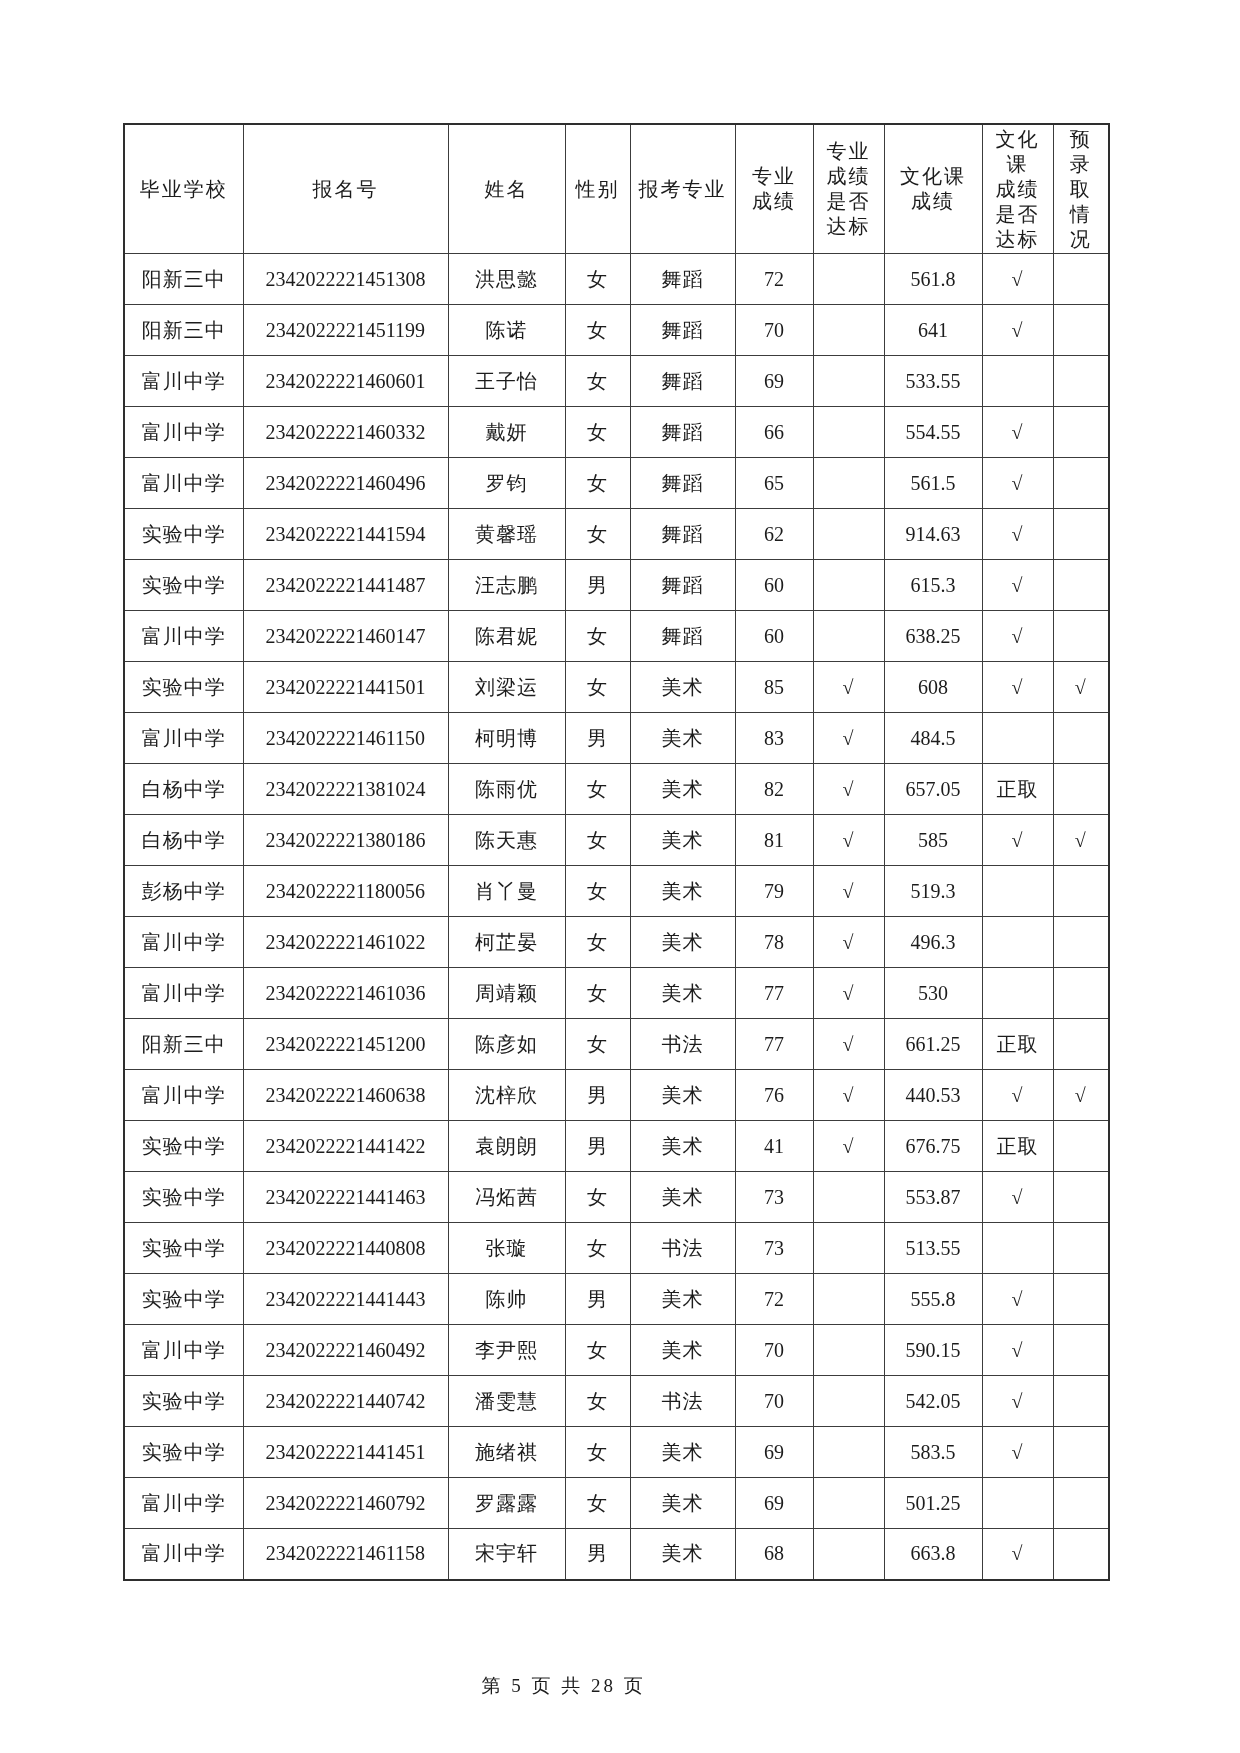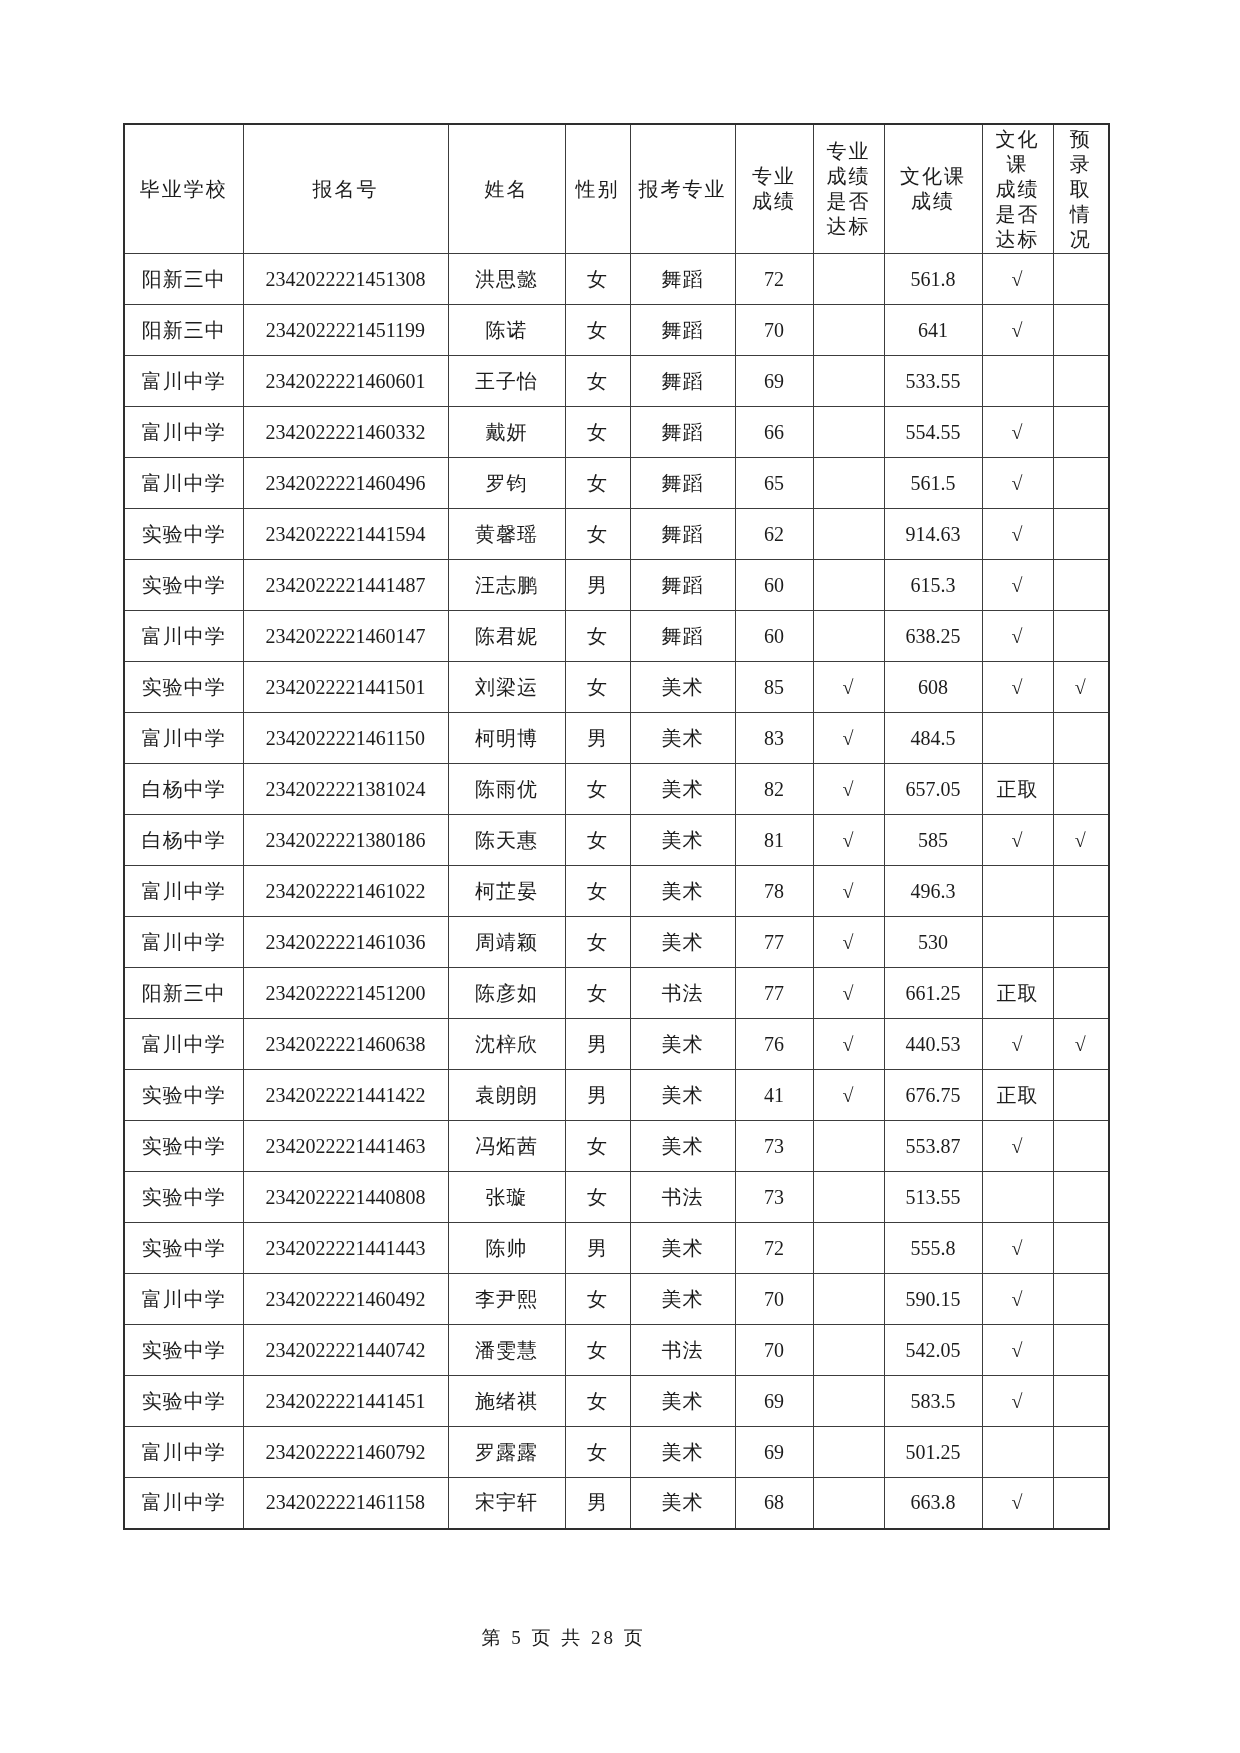--- a/index.html
+++ b/index.html
@@ -56,21 +56,21 @@
     font-size: 20px;
     letter-spacing: 0;
   }
   td.c-major_score, td.c-culture_score {
     letter-spacing: 0;
   }
   .footer {
     position: absolute;
     left: 0;
     width: 1127px;
-    top: 1625px;
+    top: 1673px;
     text-align: center;
     font-size: 19px;
     letter-spacing: 3px;
     color: #1c1c1c;
   }
 </style>
 </head>
 <body>
 
 <div class="page">
@@ -254,20 +254,32 @@
     <td class="c-name">陈天惠</td>
     <td class="c-gender">女</td>
     <td class="c-major">美术</td>
     <td class="c-major_score">81</td>
     <td class="c-major_pass">√</td>
     <td class="c-culture_score">585</td>
     <td class="c-culture_pass">√</td>
     <td class="c-admission">√</td>
   </tr>
         <tr>
+    <td class="c-school">彭杨中学</td>
+    <td class="c-reg_no">2342022221180056</td>
+    <td class="c-name">肖丫曼</td>
+    <td class="c-gender">女</td>
+    <td class="c-major">美术</td>
+    <td class="c-major_score">79</td>
+    <td class="c-major_pass">√</td>
+    <td class="c-culture_score">519.3</td>
+    <td class="c-culture_pass"></td>
+    <td class="c-admission"></td>
+  </tr>
+        <tr>
     <td class="c-school">富川中学</td>
     <td class="c-reg_no">2342022221461022</td>
     <td class="c-name">柯芷晏</td>
     <td class="c-gender">女</td>
     <td class="c-major">美术</td>
     <td class="c-major_score">78</td>
     <td class="c-major_pass">√</td>
     <td class="c-culture_score">496.3</td>
     <td class="c-culture_pass"></td>
     <td class="c-admission"></td>

